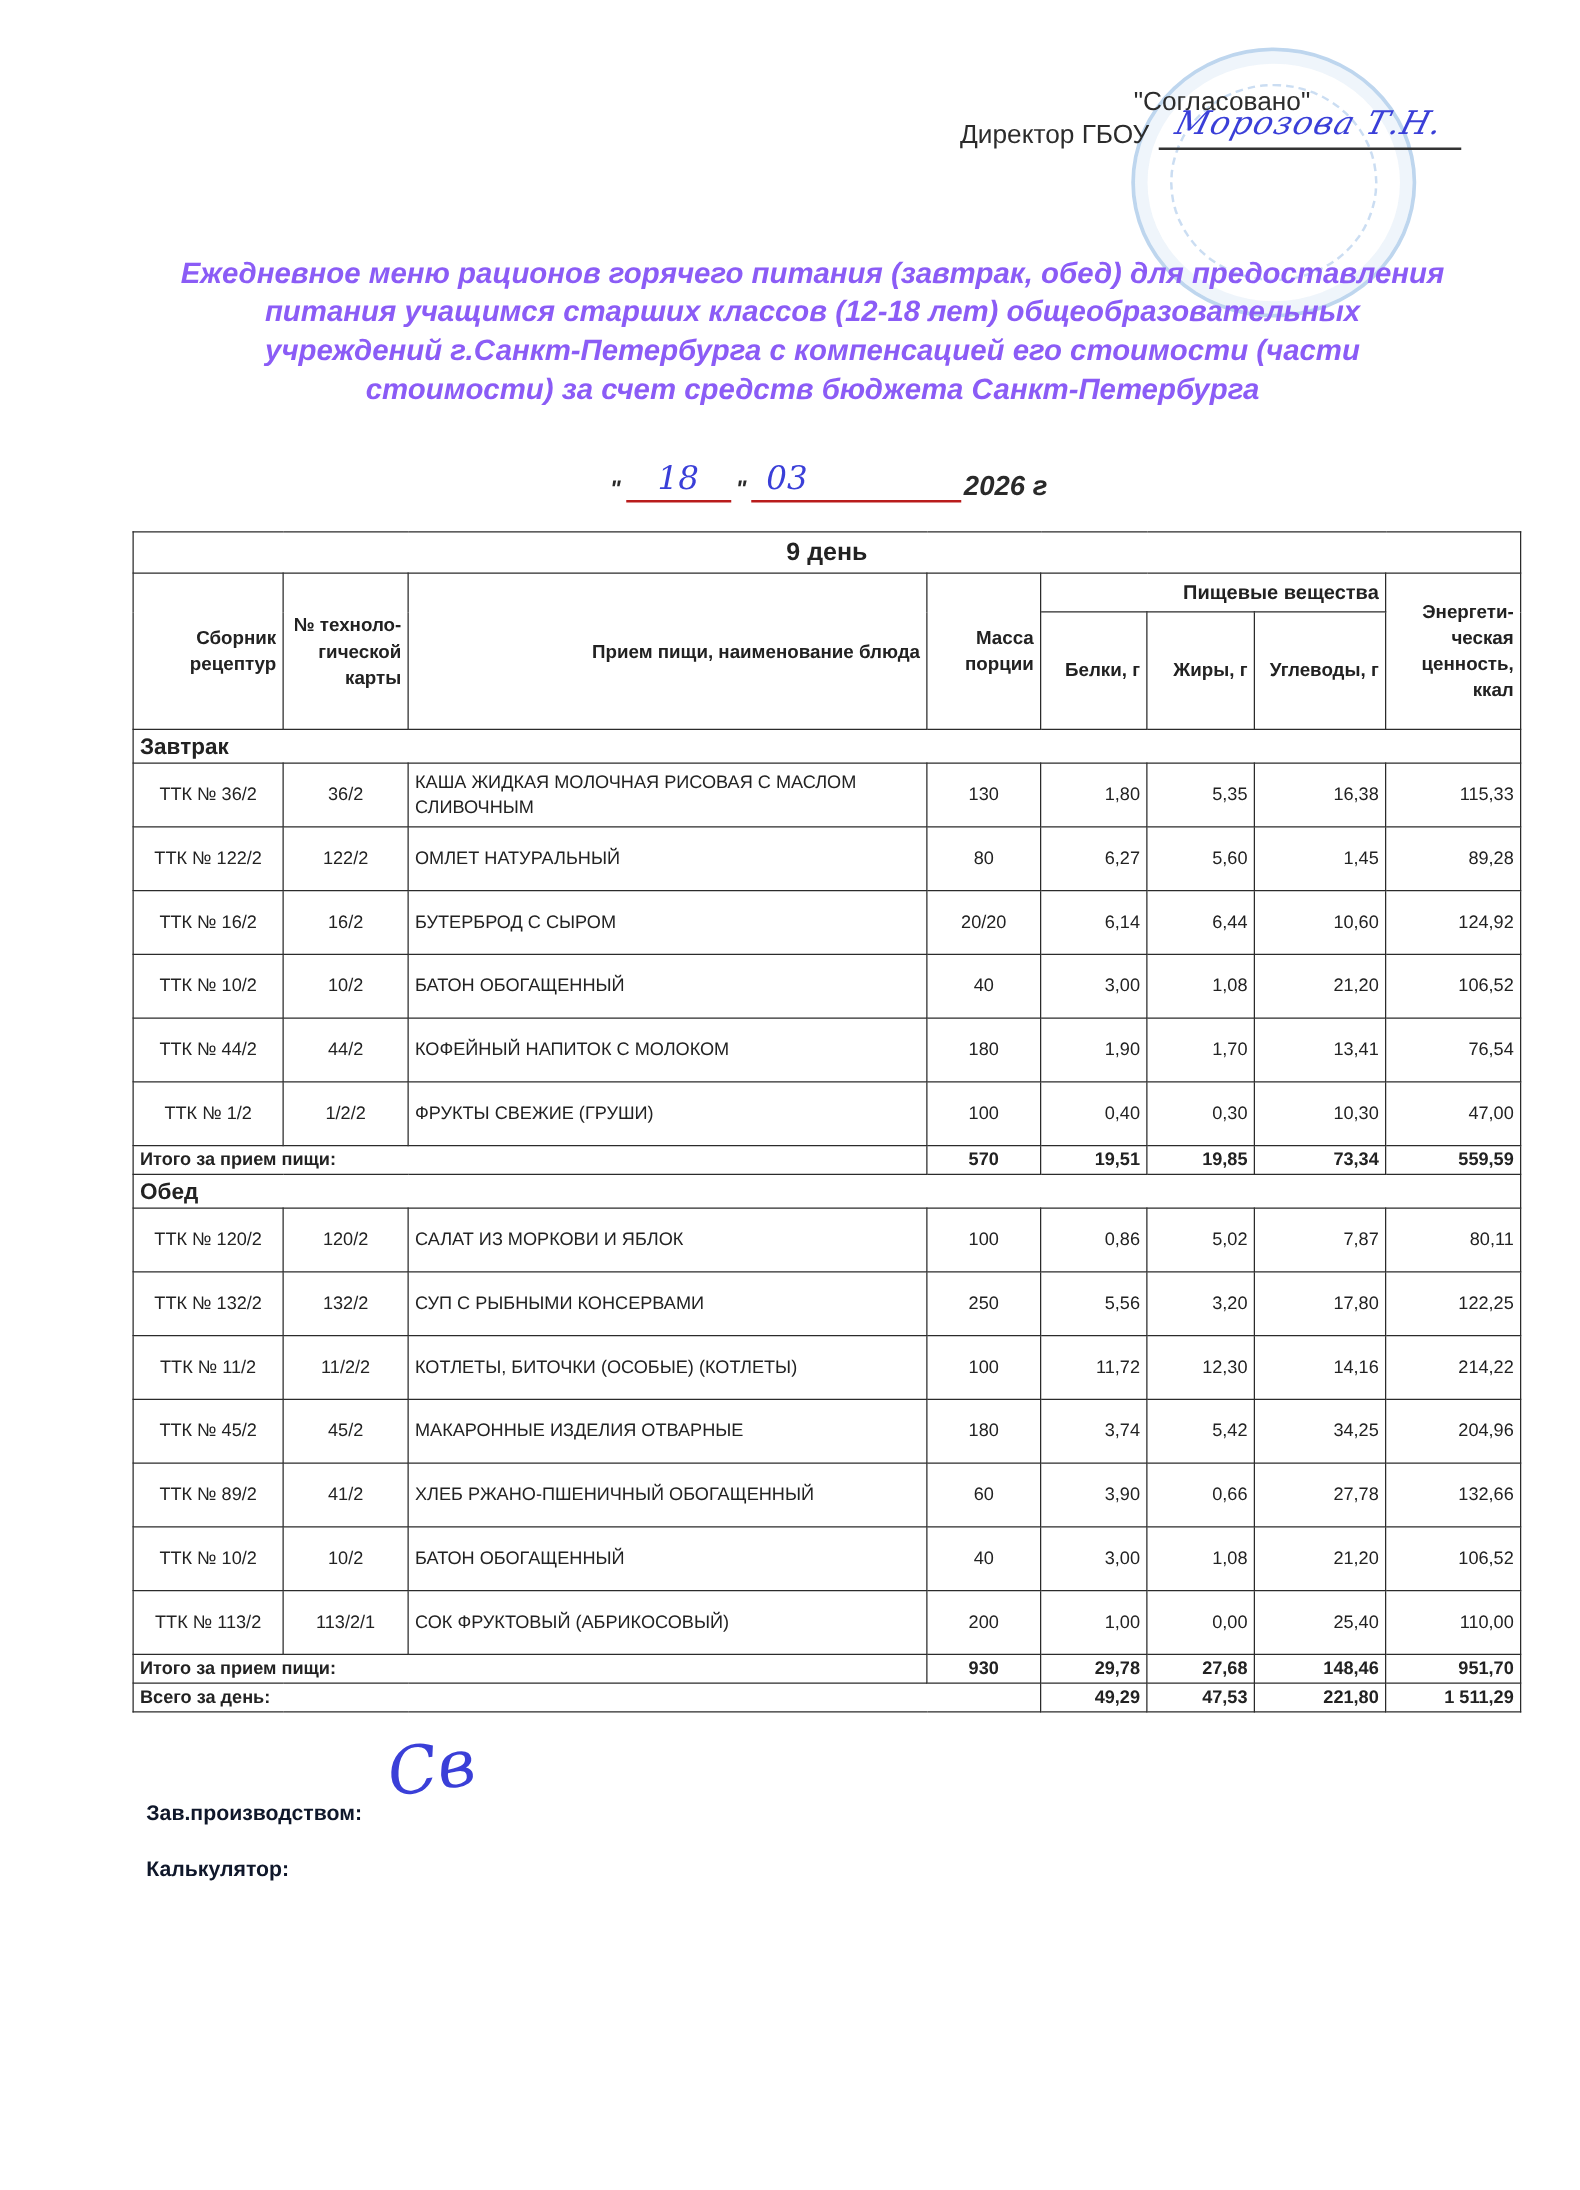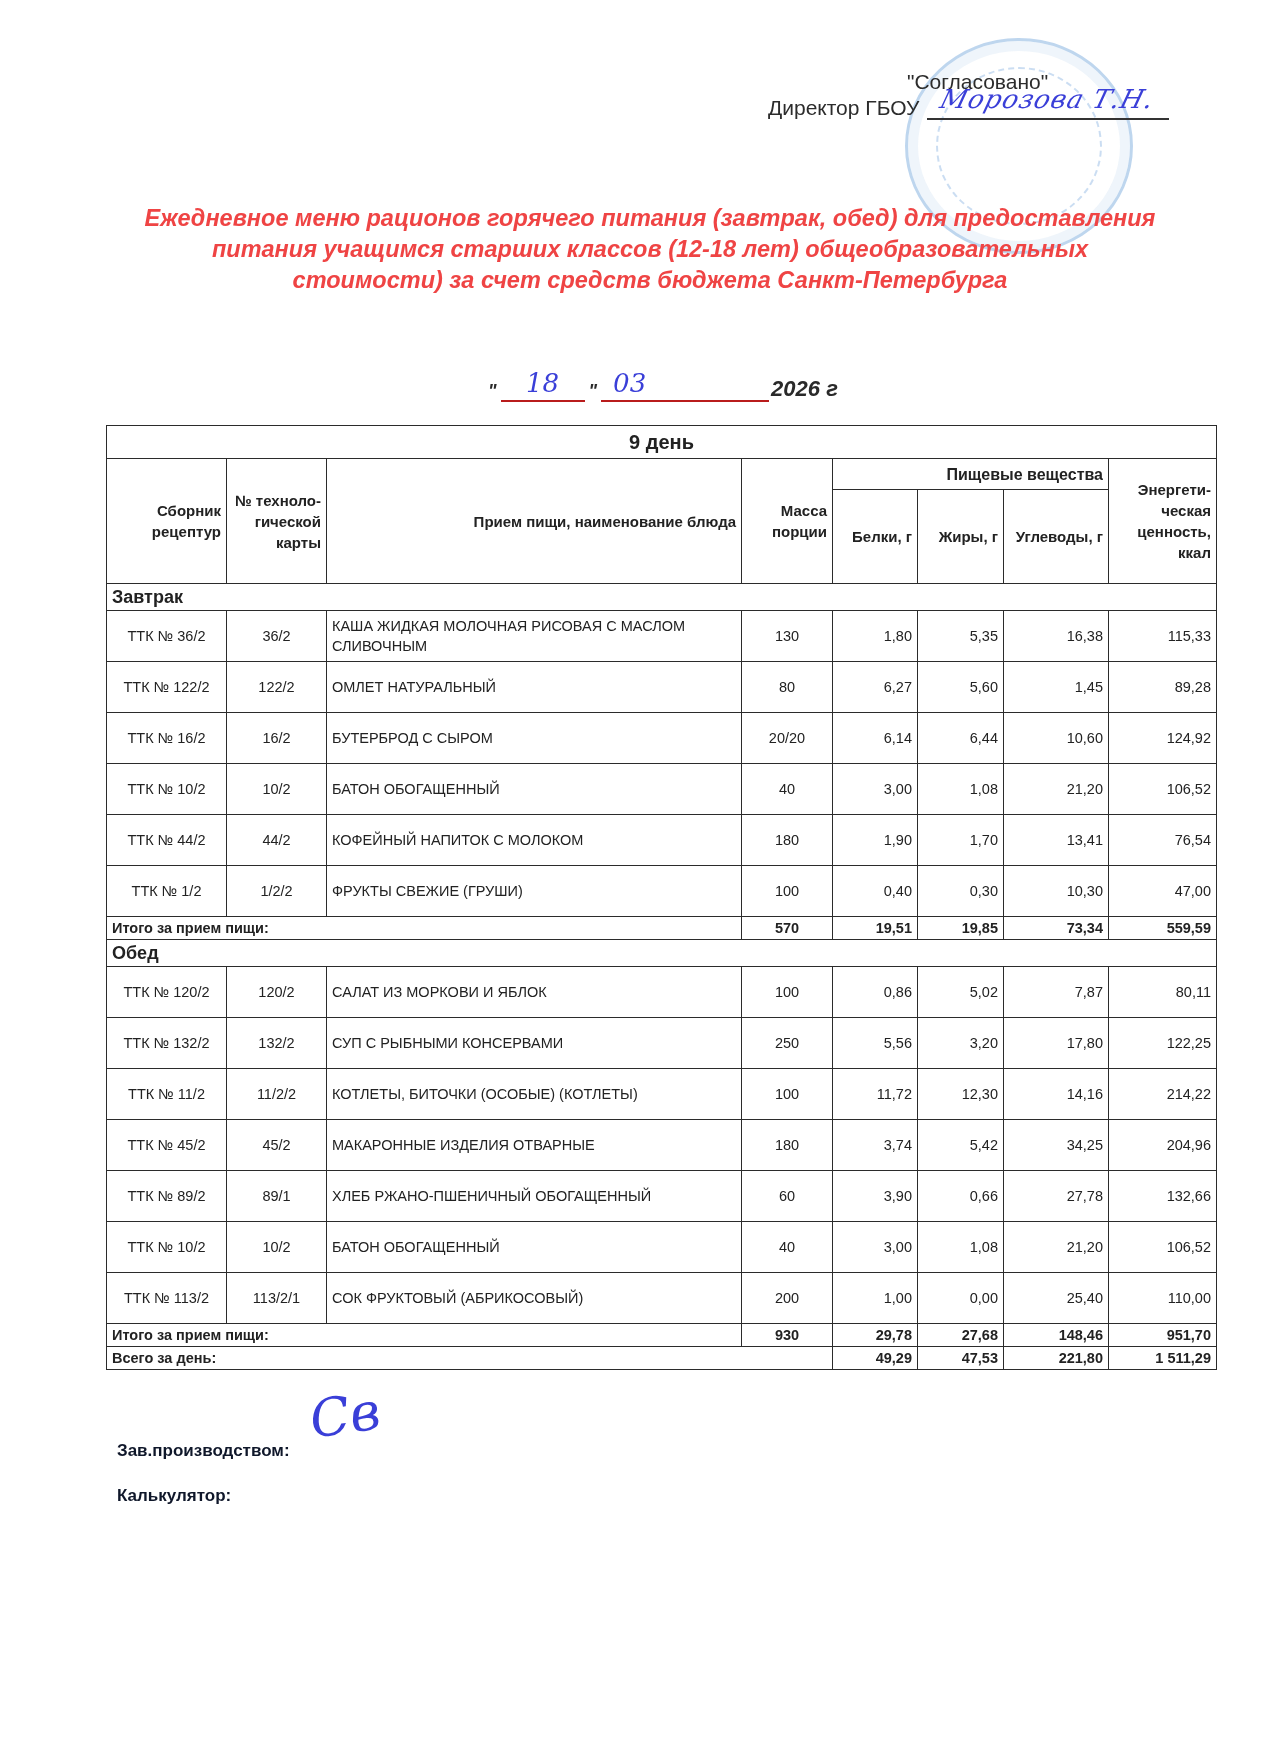--- a/index.html
+++ b/index.html
@@ -8,21 +8,21 @@
   .stamp { position: absolute; left: 905px; top: 38px; width: 222px; height: 210px; border-radius: 50%;
            border: 3px solid #b3cfec; box-shadow: inset 0 0 0 10px rgba(179,207,236,0.25); opacity: 0.85; }
   .stamp-inner { position: absolute; left: 28px; top: 26px; right: 28px; bottom: 26px; border-radius: 50%; border: 2px dashed #c2d8f0; }
 
   .approval-title { position: absolute; left: 907px; top: 70px; font-size: 21px; color: #2c2c2c; }
   .approval-line { position: absolute; left: 768px; top: 96px; font-size: 21px; color: #2c2c2c; display: flex; align-items: flex-end; }
   .approval-underline { display: inline-block; width: 242px; border-bottom: 2px solid #333; margin-left: 8px; height: 22px; position: relative; }
   .handwriting { font-family: "DejaVu Serif", serif; font-style: italic; color: #3a3fd8; }
   .sig-director { position: absolute; left: 14px; top: -12px; font-size: 26px; letter-spacing: 1px; transform: skewX(-15deg); white-space: nowrap; }
 
-  .doc-title { position: absolute; left: 100px; width: 1100px; top: 203px; text-align: center; font-size: 23.5px; font-weight: bold; font-style: italic; line-height: 31px; color: #ef4444; }
+  .doc-title { position: absolute; left: 100px; width: 1100px; top: 203px; text-align: center; font-size: 23.5px; font-weight: bold; font-style: italic; line-height: 31px; color: #8b5cf6; }
   .doc-title div { white-space: nowrap; }
 
   .date-line { position: absolute; left: 488px; top: 372px; font-size: 22px; font-weight: bold; font-style: italic; display: flex; align-items: flex-end; color: #2a2a2a; }
   .date-line .q { font-size: 18px; margin-right: 4px; }
   .date-blank { display: inline-block; border-bottom: 2px solid #b91c1c; height: 28px; position: relative; text-align: center; }
   .date-blank .handwriting { font-size: 26px; font-weight: normal; position: absolute; left: 0; right: 0; top: -4px; text-align: center; }
 
   table.menu { position: absolute; left: 106px; top: 425px; width: 1110px; border-collapse: collapse; table-layout: fixed; font-size: 14px; color: #222; }
   table.menu td, table.menu th { border: 1.5px solid #2b2b2b; padding: 0 5px; overflow: hidden; }
   .day-row th { height: 32px; font-size: 20px; font-weight: bold; text-align: center; }
@@ -52,20 +52,21 @@
 <div class="approval-line">
   <span>Директор ГБОУ</span>
   <span class="approval-underline">
     <span class="handwriting sig-director">Морозова Т.Н.</span>
   </span>
 </div>
 
 <div class="doc-title">
   <div>Ежедневное меню рационов горячего питания (завтрак, обед) для предоставления</div>
   <div>питания  учащимся старших классов (12-18 лет) общеобразовательных</div>
+  <div>учреждений г.Санкт-Петербурга с компенсацией его стоимости (части</div>
   <div>стоимости) за счет средств бюджета Санкт-Петербурга</div>
 </div>
 
 <div class="date-line">
   <span class="q">"</span>
   <span class="date-blank" style="width:84px">
     <span class="handwriting">18</span>
   </span>
   <span class="q" style="margin-left:4px">"</span>
   <span class="date-blank" style="width:168px">
@@ -213,21 +214,21 @@
     <td class="c">45/2</td>
     <td class="name">МАКАРОННЫЕ ИЗДЕЛИЯ ОТВАРНЫЕ</td>
     <td class="c">180</td>
     <td class="r">3,74</td>
     <td class="r">5,42</td>
     <td class="r">34,25</td>
     <td class="r">204,96</td>
   </tr>
   <tr class="item">
     <td class="c">ТТК № 89/2</td>
-    <td class="c">89/1</td>
+    <td class="c">41/2</td>
     <td class="name">ХЛЕБ РЖАНО-ПШЕНИЧНЫЙ ОБОГАЩЕННЫЙ</td>
     <td class="c">60</td>
     <td class="r">3,90</td>
     <td class="r">0,66</td>
     <td class="r">27,78</td>
     <td class="r">132,66</td>
   </tr>
   <tr class="item">
     <td class="c">ТТК № 10/2</td>
     <td class="c">10/2</td>

